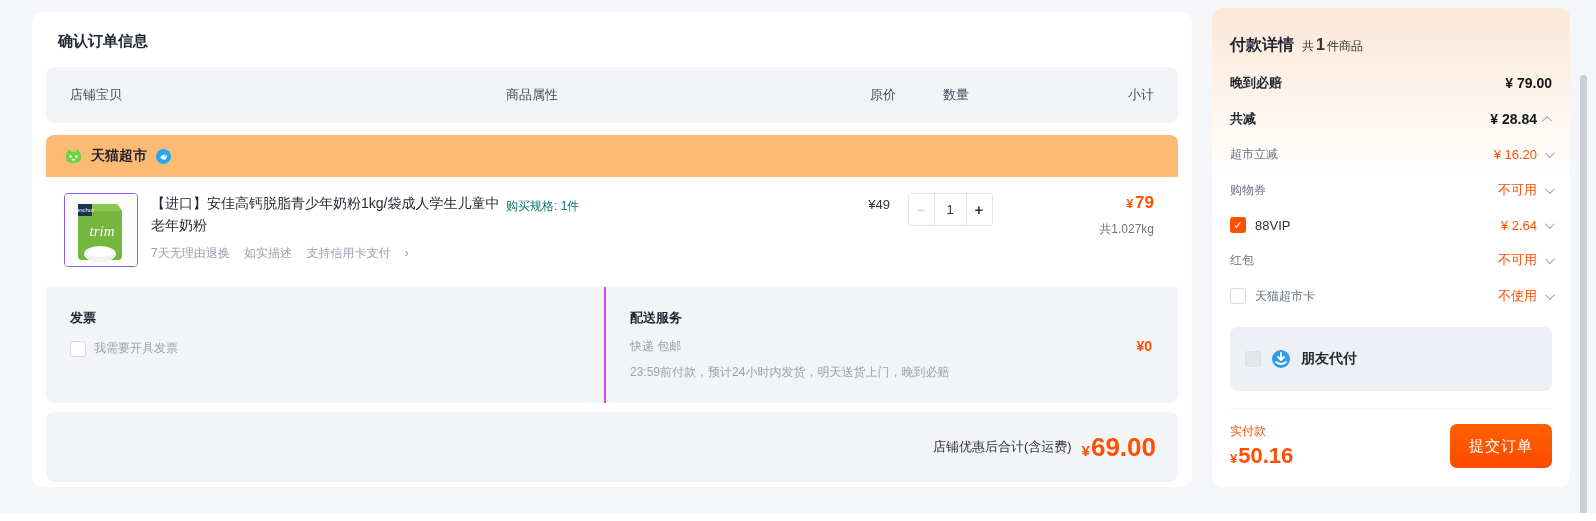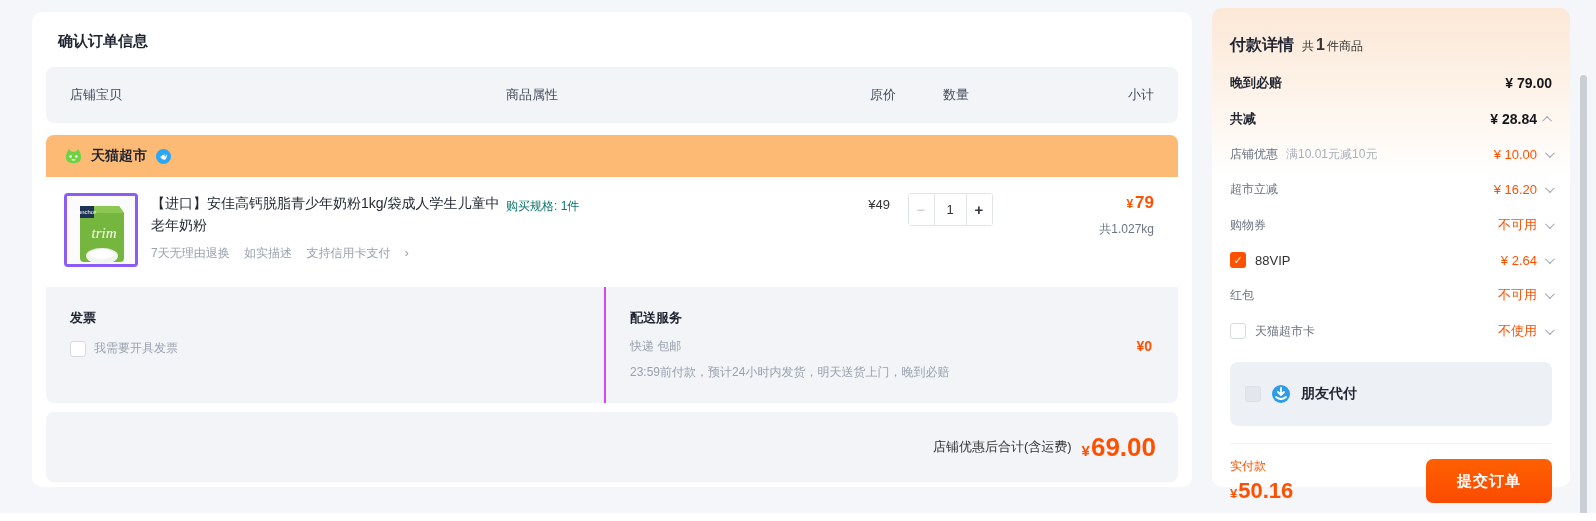--- a/index.html
+++ b/index.html
@@ -20,21 +20,21 @@
   .col-sub { flex:1; text-align:right; }
 
   .shop-block { margin-top:12px; border-radius:8px; overflow:hidden; }
   .store-row { height:42px; background:#fdba74; display:flex; align-items:center; padding:0 18px; gap:8px; }
   .store-name { font-size:14px; font-weight:bold; color:#1f2430; cursor:pointer; }
   .tmall-ic { width:19px; height:19px; display:inline-block; }
   .ww-ic { width:17px; height:17px; display:inline-block; cursor:pointer; }
 
   .product-row { background:#fff; display:flex; padding:16px 24px 20px 18px; }
   .p-main { flex:0 0 442px; display:flex; }
-  .p-img { width:74px; height:74px; border:3px solid #8b5cf6; border-radius:4px; background:#fbfbfb;
+  .p-img { width:74px; height:74px; border:1px solid #8b5cf6; border-radius:4px; background:#fbfbfb;
     overflow:hidden; flex:none; cursor:pointer; }
   .p-info { margin-left:13px; width:350px; }
   .p-title { font-size:14px; color:#1f2430; line-height:1.55; cursor:pointer; }
   .p-services { margin-top:9px; font-size:12px; color:#9aa1ad; cursor:pointer; }
   .p-services span { margin-right:11px; }
   .p-spec { flex:0 0 294px; font-size:12px; color:#0f766e; padding-top:5px; }
   .p-orig { flex:0 0 90px; text-align:right; font-size:13px; color:#333; padding-top:4px; }
   .p-qty { flex:0 0 120px; display:flex; justify-content:center; align-items:flex-start; padding-top:0; }
   .stepper { display:flex; height:33px; border:1px solid #e0e3e8; border-radius:3px; background:#fff; }
   .stepper .st-btn { width:25px; display:flex; align-items:center; justify-content:center;
@@ -98,22 +98,22 @@
     cursor:pointer; flex:none; }
   .fp-ic { width:20px; height:20px; flex:none; }
   .fp-label { font-size:14px; font-weight:bold; color:#1f2430; }
 
   .pay-footer { margin-top:17px; border-top:1px solid #f1f2f4; padding-top:14px;
     display:flex; align-items:center; }
   .paid-label { font-size:12px; color:#ff5000; }
   .paid-price { color:#ff5000; font-weight:bold; margin-top:3px; }
   .paid-price .cur { font-size:13px; margin-right:1px; }
   .paid-price .amt { font-size:22px; }
-  .submit-btn { margin-left:auto; width:126px; height:44px; border:none; border-radius:7px;
-    background:linear-gradient(180deg,#ff6000,#fb4b00); color:#fff; font-size:15px; font-weight:bold;
+  .submit-btn { margin-left:auto; width:102px; height:44px; border:none; border-radius:7px;
+    background:linear-gradient(180deg,#ff6000,#fb4b00); color:#fff; font-size:15px; font-weight:normal;
     letter-spacing:1px; cursor:pointer; font-family:inherit; }
 
   .scrollbar { position:absolute; right:9px; top:75px; width:7px; height:446px;
     background:#cbced3; border-radius:4px; cursor:pointer; }
   .bottom-strip { width:1596px; height:8px; background:#fff; }
 </style>
 </head>
 <body>
 
 <div class="page">
@@ -227,28 +227,20 @@
     </div>
 
     <div class="pay-row">
       <span class="lbl-strong">共减</span>
       <span class="val-box">
           <span class="val-strong">¥ 28.84</span>
           <span class="caret up"></span>
         </span>
     </div>
 
-    <div class="pay-row">
-      <span class="lbl">店铺优惠</span>
-      <span class="lbl-note">满10.01元减10元</span>
-      <span class="val-box">
-          <span class="val-orange">¥ 10.00</span>
-          <span class="caret down"></span>
-        </span>
-    </div>
 
     <div class="pay-row">
       <span class="lbl">超市立减</span>
       <span class="val-box">
           <span class="val-orange">¥ 16.20</span>
           <span class="caret down"></span>
         </span>
     </div>
 
     <div class="pay-row">

